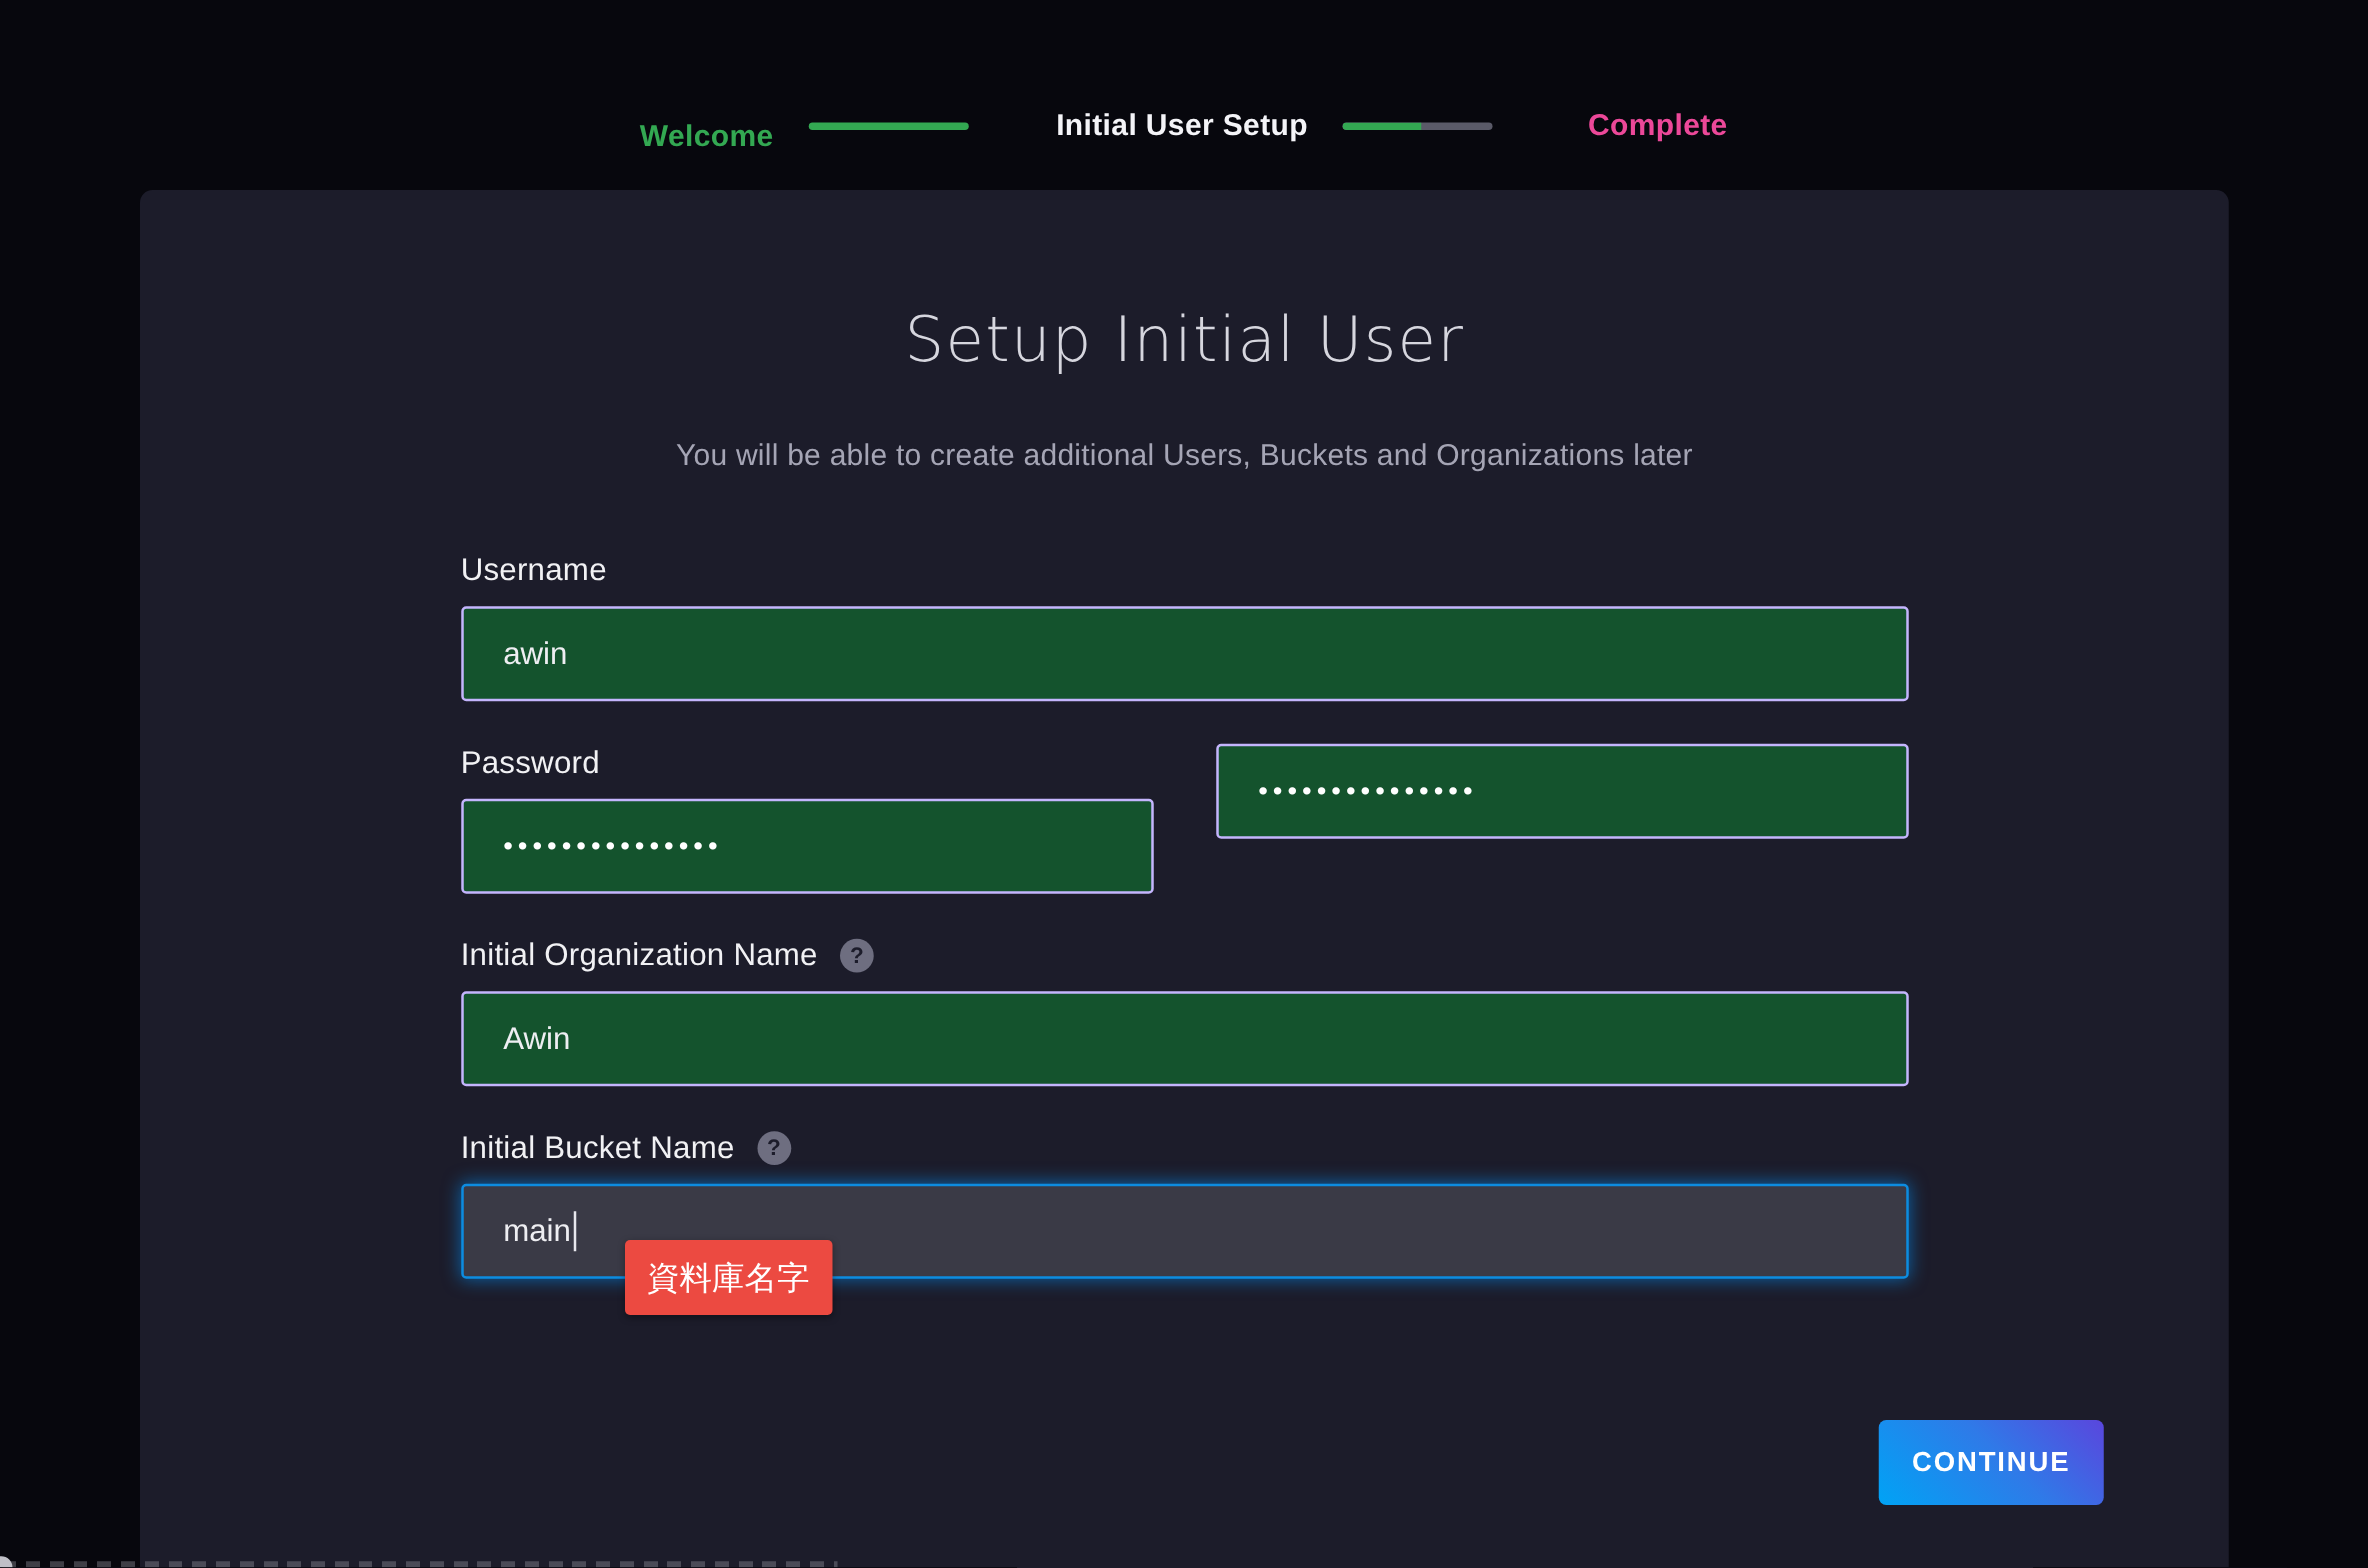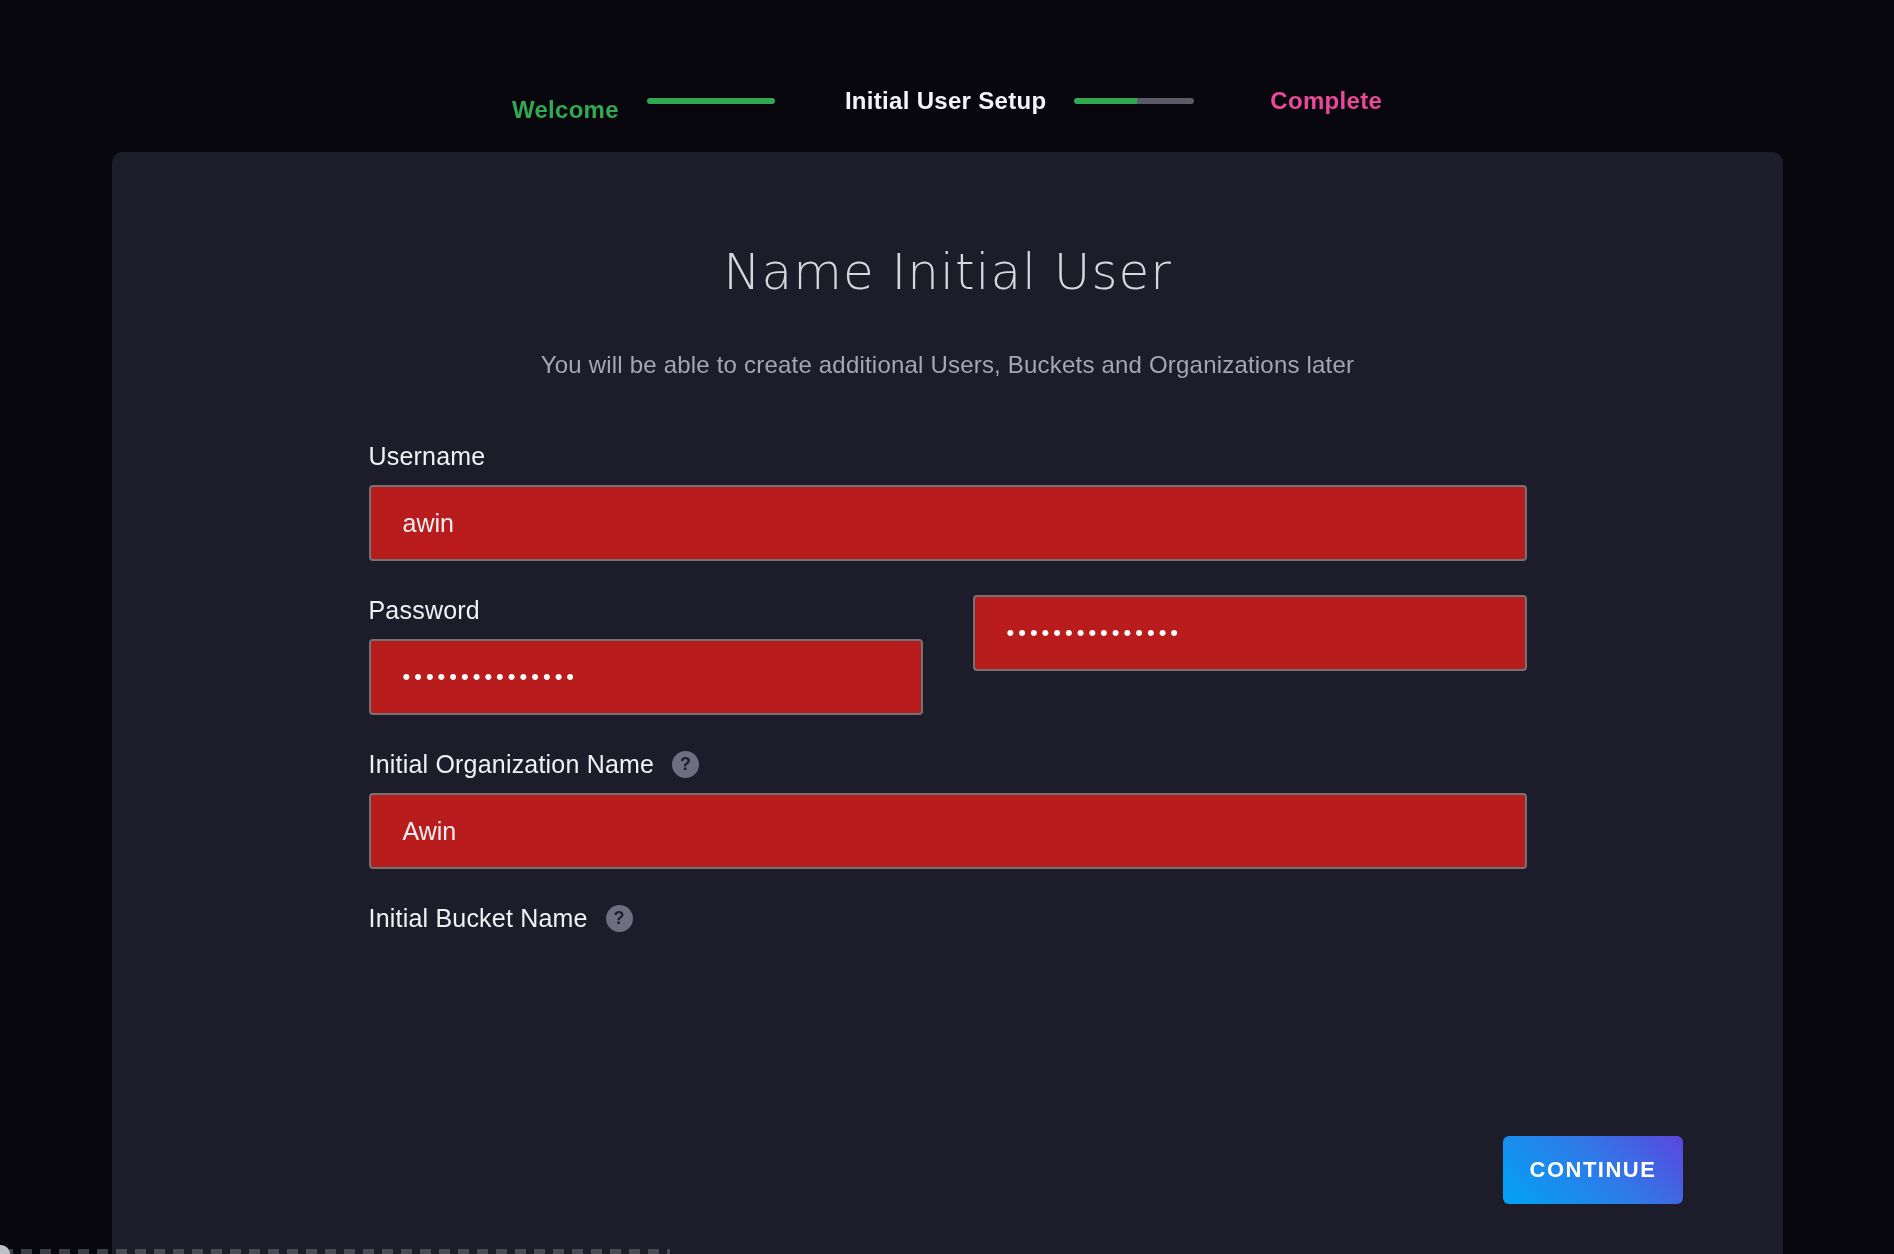--- a/index.html
+++ b/index.html
@@ -53,21 +53,21 @@
   .help-icon {
     width: 27px; height: 27px; margin-left: 18px;
     border-radius: 50%; background: #6e6e80;
     color: #1c1c2a; font-size: 18px; font-weight: bold;
     display: flex; align-items: center; justify-content: center;
     cursor: pointer; flex: 0 0 auto;
   }
   .text-field {
     position: relative;
     height: 76px; width: 100%;
-    background: #b91c1c; border: 2px solid #737373; border-radius: 4px;
+    background: #14532d; border: 2px solid #c4b5fd; border-radius: 4px;
     display: flex; align-items: center;
     padding: 0 32px;
     font-size: 25px; color: #eeeef2;
     cursor: text;
   }
   .text-field.password { font-size: 22px; letter-spacing: 4px; color: #ffffff; }
   .text-field.focused {
     background: #3a3a46;
     border: 2px solid #0d8ce0;
     box-shadow: 0 0 14px 1px rgba(0, 150, 255, 0.55);
@@ -133,21 +133,21 @@
     <div class="step-line line-track">
       <div class="line-fill" style="width: 52%;"></div>
     </div>
     <div class="step step-upcoming">
       <span>Complete</span>
     </div>
   </div>
 
   <div class="card">
 
-    <div class="card-title">Name Initial User</div>
+    <div class="card-title">Setup Initial User</div>
     <div class="card-subtitle">You will be able to create additional Users, Buckets and Organizations later</div>
 
     <div class="form">
 
       <div class="field-block">
         <div class="field-label">
           <span>Username</span>
         </div>
         <div class="text-field">
           <span>awin</span>
@@ -178,20 +178,29 @@
         <div class="text-field">
           <span>Awin</span>
         </div>
       </div>
 
       <div class="field-block">
         <div class="field-label">
           <span>Initial Bucket Name</span>
           <span class="help-icon">?</span>
         </div>
+        <div class="bucket-wrap">
+          <div class="text-field focused">
+            <span>main</span>
+              <span class="caret"></span>
+          </div>
+          <div class="tooltip-red">
+            <span>資料庫名字</span>
+          </div>
+        </div>
       </div>
 
     </div>
 
     <button class="continue-btn">CONTINUE</button>
 
   </div>
 
   <div class="bottom-glyphs"></div>
   <div class="bottom-cursor"></div>

